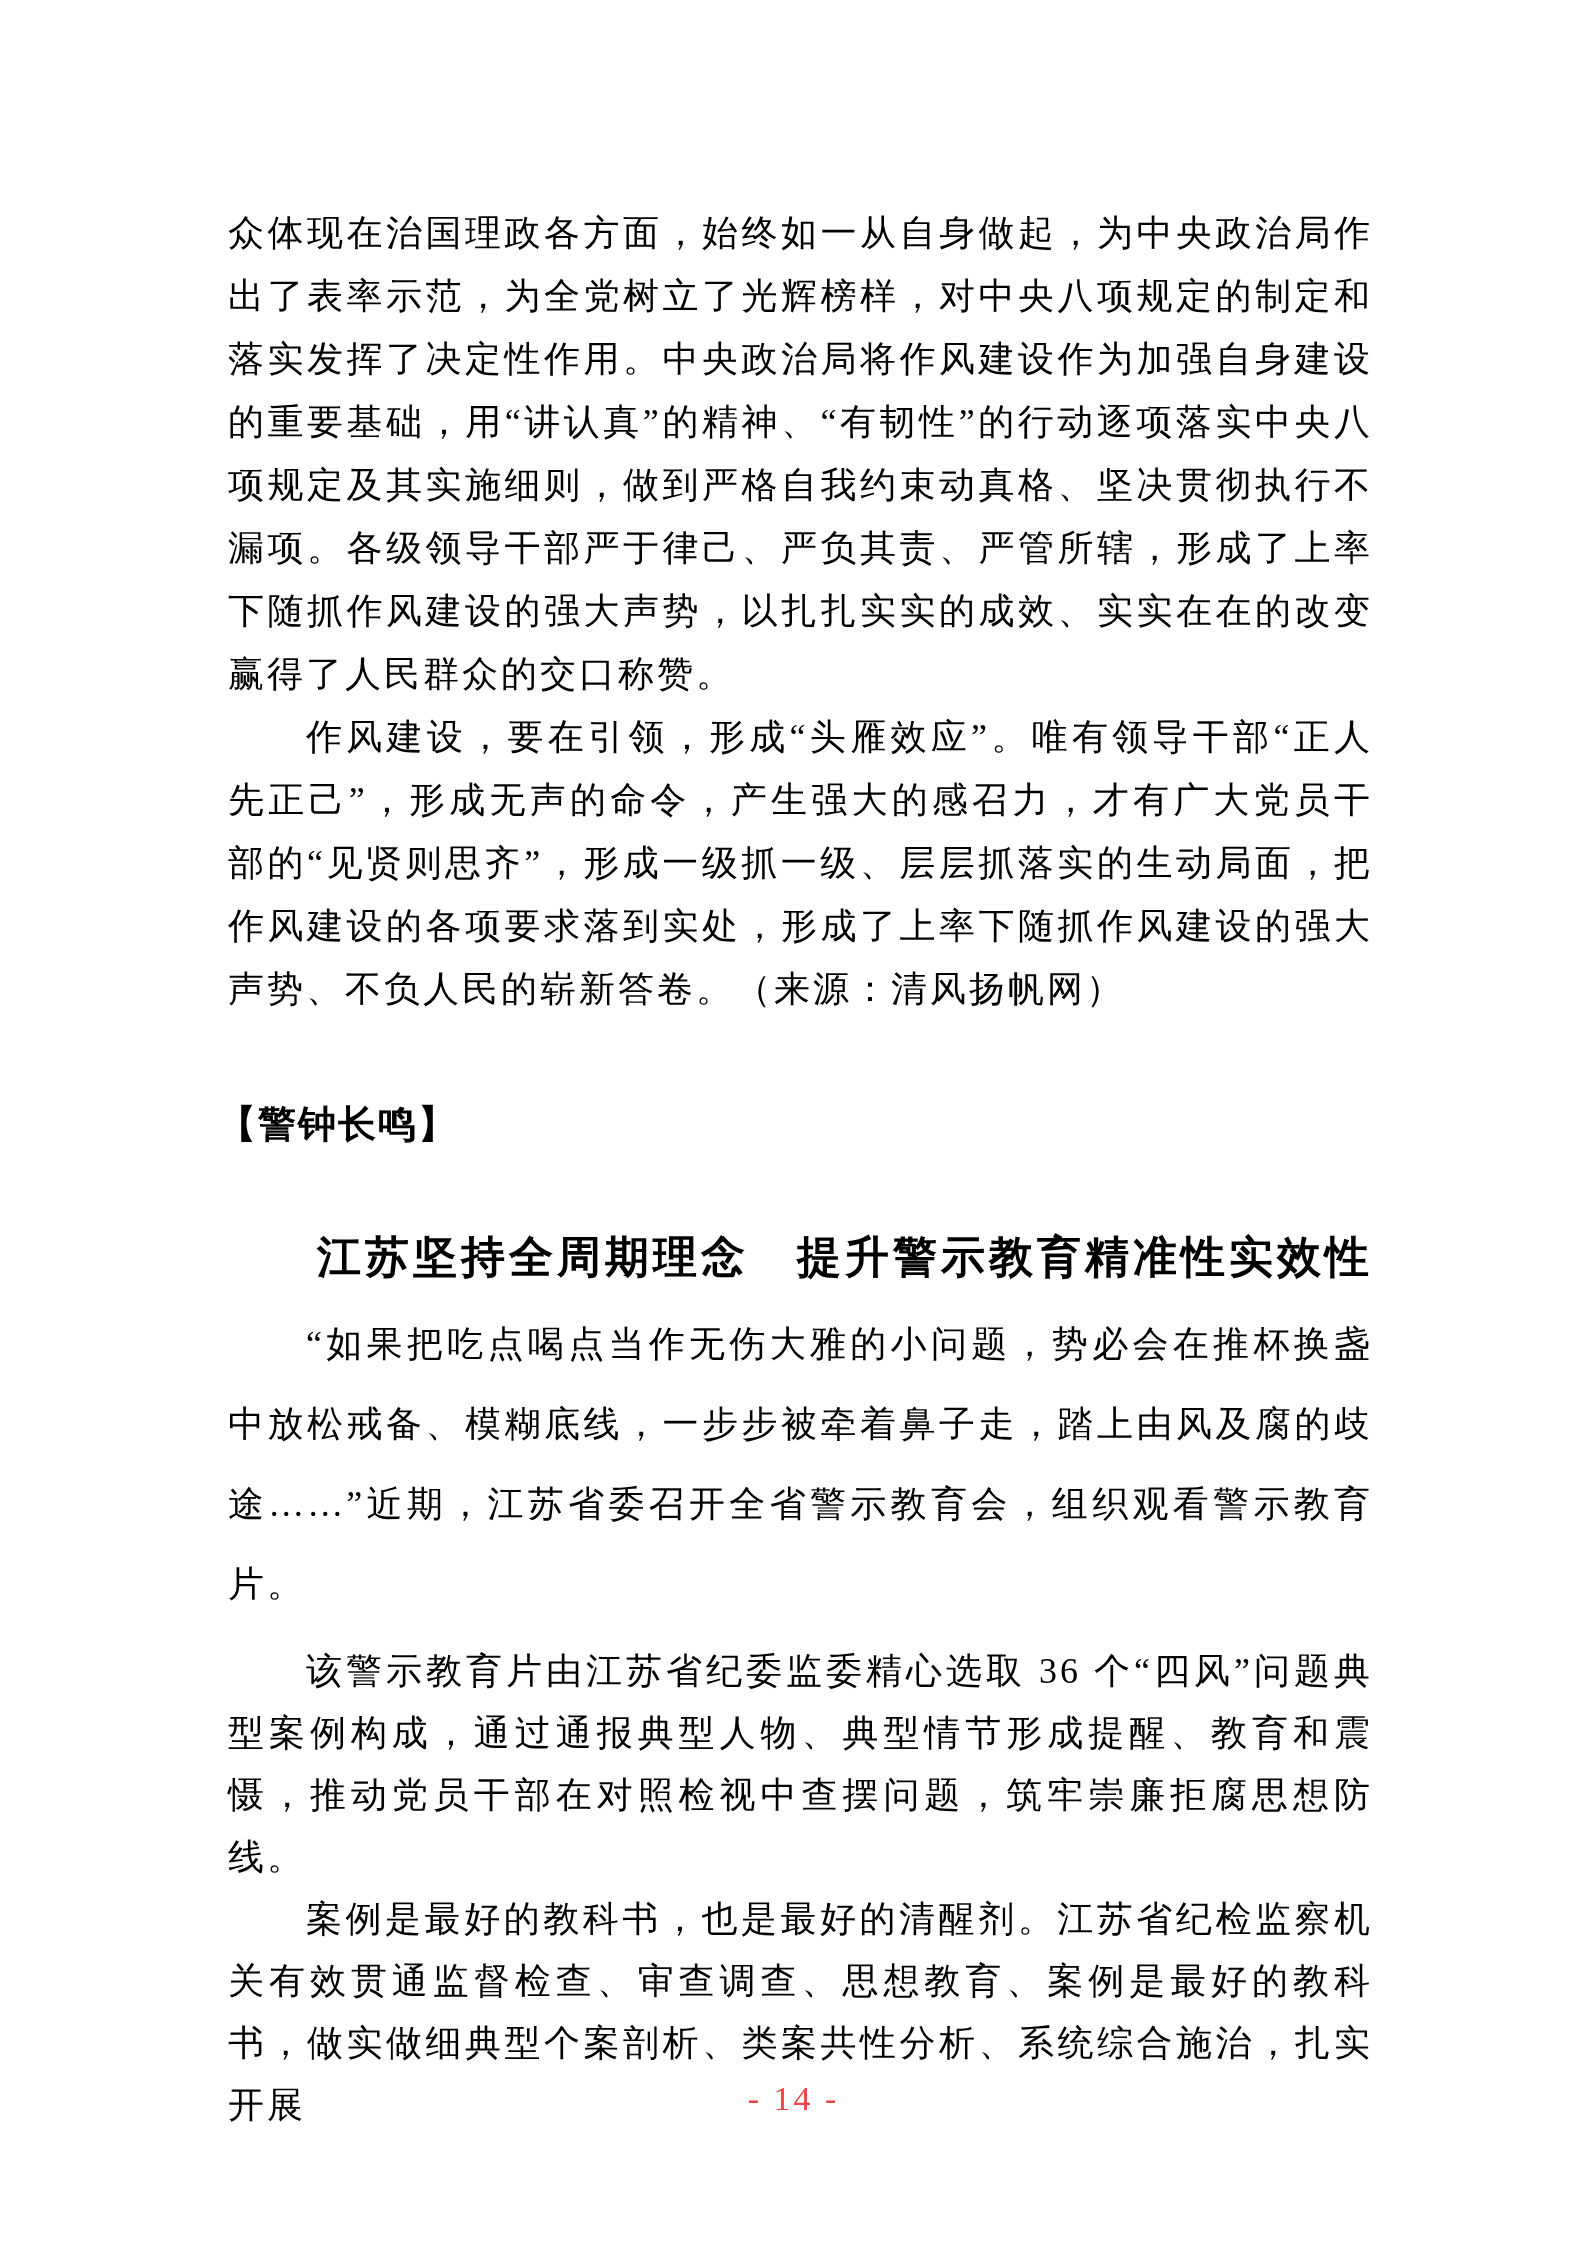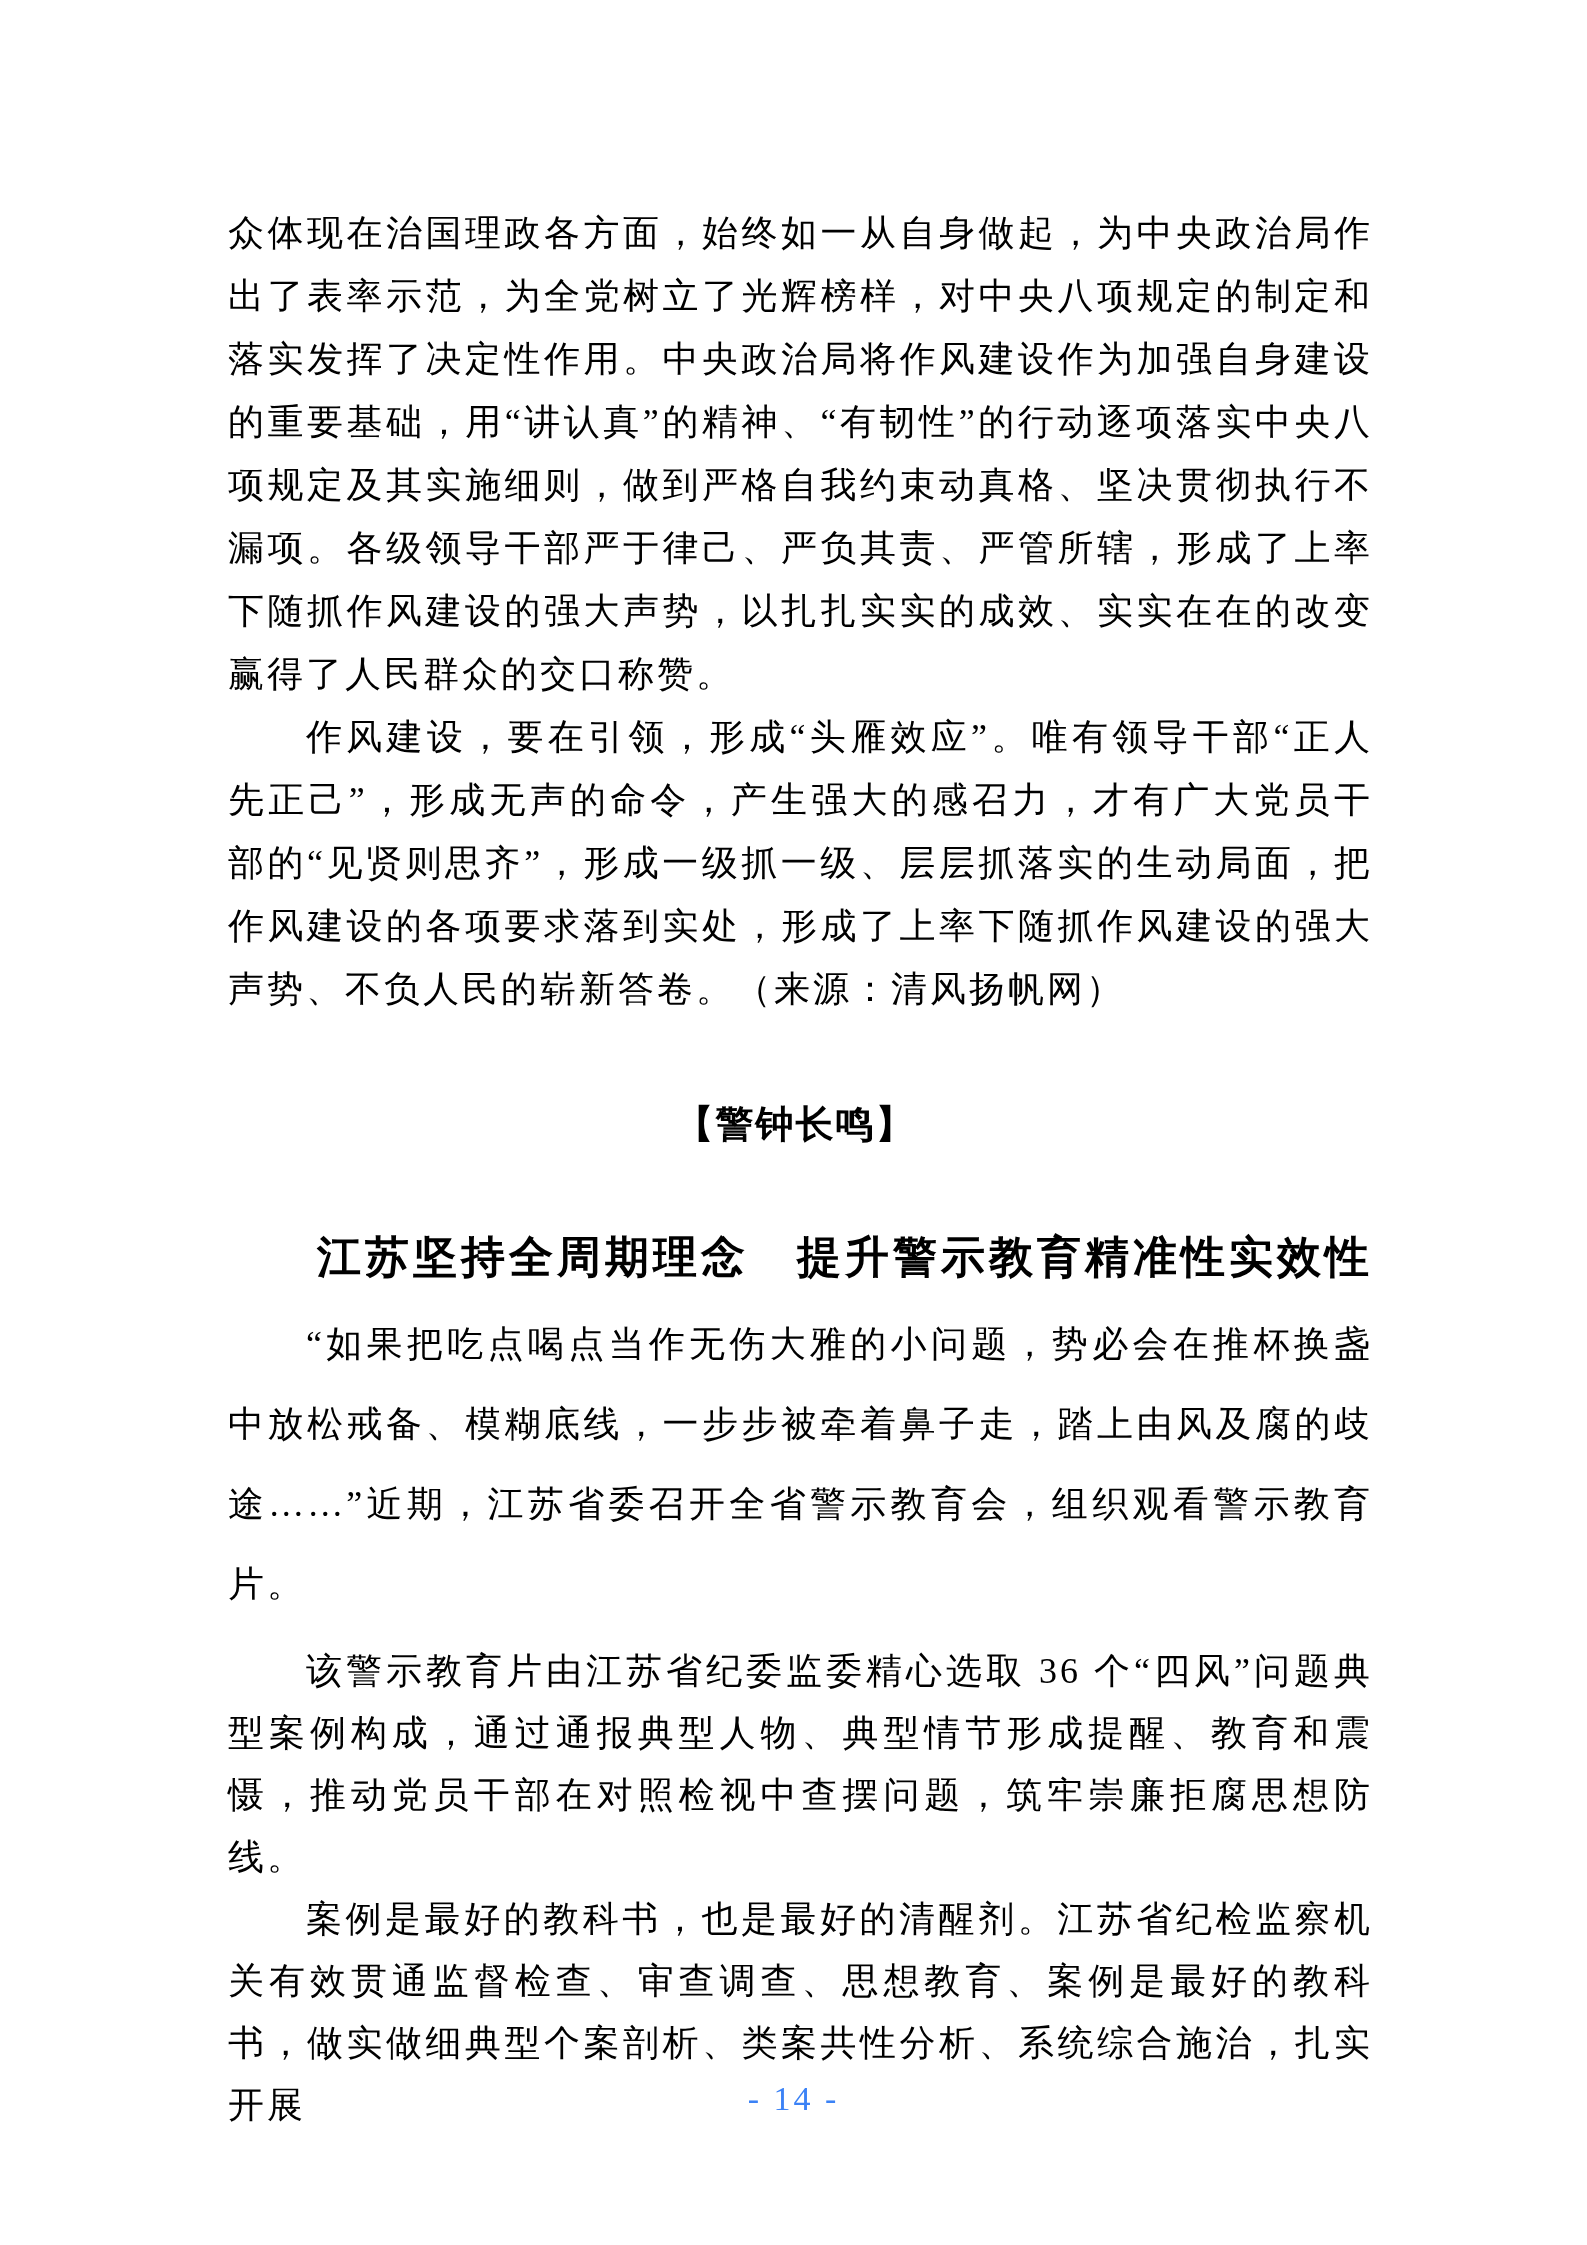--- a/index.html
+++ b/index.html
@@ -42,40 +42,39 @@
   .body-text.p5 {
     line-height: 62px;
     margin-top: 0;
   }
   .section-header {
     margin: 72px 0 0 -10px;
     font-size: 38px;
     line-height: 63px;
     font-weight: 600;
     letter-spacing: 2px;
-    text-align: center;
   }
   .article-title {
     margin: 72px 0 0 0;
     font-size: 44px;
     line-height: 60px;
     font-weight: bold;
     text-align: right;
     letter-spacing: 4px;
     text-indent: 0;
   }
   .page-number {
     position: absolute;
     left: 0;
     right: 0;
     top: 2080px;
     text-align: center;
     font-size: 34px;
     letter-spacing: 3px;
-    color: #3b82f6;
+    color: #ef4444;
   }
 </style>
 </head>
 <body>
 
 <div class="page">
 
   <p class="body-text no-indent">众体现在治国理政各方面，始终如一从自身做起，为中央政治局作出了表率示范，为全党树立了光辉榜样，对中央八项规定的制定和落实发挥了决定性作用。中央政治局将作风建设作为加强自身建设的重要基础，用“讲认真”的精神、“有韧性”的行动逐项落实中央八项规定及其实施细则，做到严格自我约束动真格、坚决贯彻执行不漏项。各级领导干部严于律己、严负其责、严管所辖，形成了上率下随抓作风建设的强大声势，以扎扎实实的成效、实实在在的改变赢得了人民群众的交口称赞。</p>
 
   <p class="body-text">作风建设，要在引领，形成“头雁效应”。唯有领导干部“正人先正己”，形成无声的命令，产生强大的感召力，才有广大党员干部的“见贤则思齐”，形成一级抓一级、层层抓落实的生动局面，把作风建设的各项要求落到实处，形成了上率下随抓作风建设的强大声势、不负人民的崭新答卷。（来源：清风扬帆网）</p>

